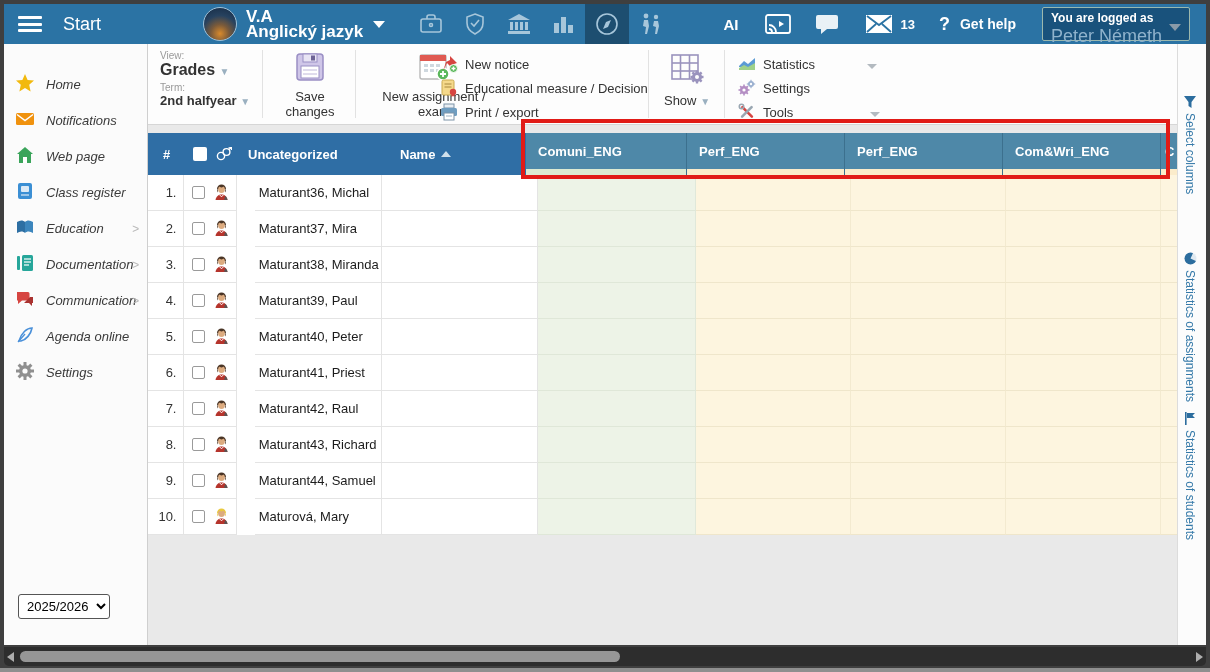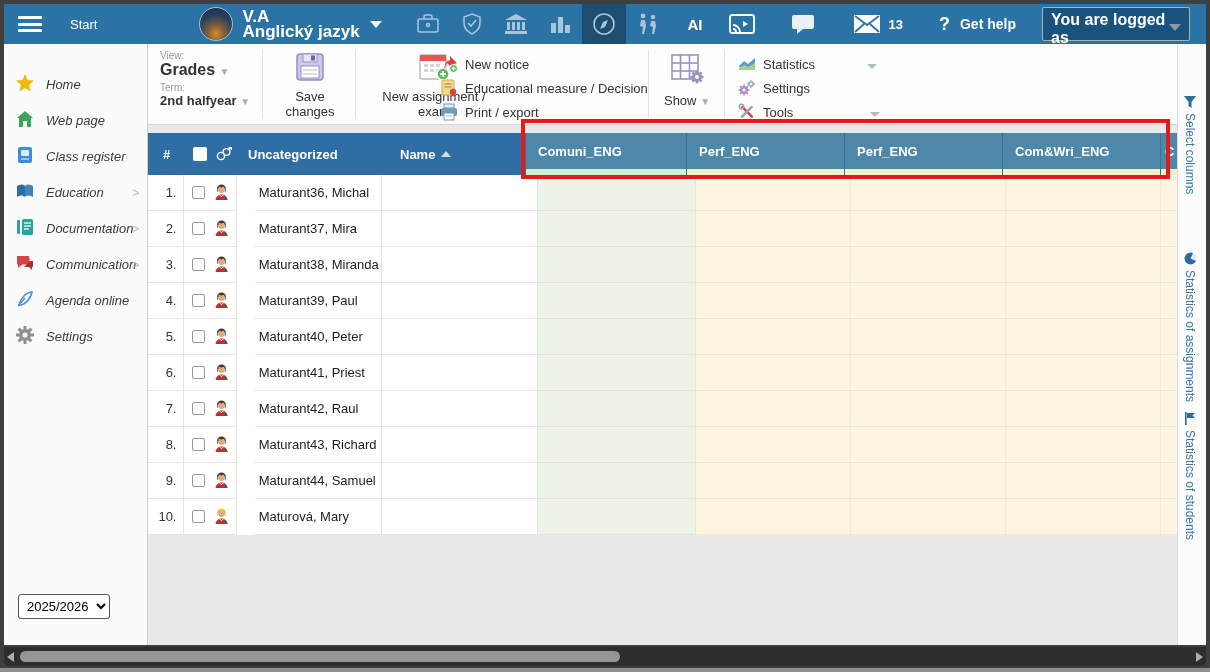--- a/index.html
+++ b/index.html
@@ -4,37 +4,37 @@
 <style>
   * { box-sizing: border-box; margin: 0; padding: 0; }
   html,body { width:1210px; height:672px; font-family:"Liberation Sans", sans-serif; }
   .window { position:relative; width:1210px; height:672px; background:#3f3f3f; overflow:hidden; }
   .window::after{ content:""; position:absolute; left:0; right:0; bottom:0; height:4px; background:#8f8f8f; }
 
   
   .topbar { position:absolute; left:4px; top:4px; width:1202px; height:40px; background:#2b73a4; display:flex; align-items:center; color:#fff; }
   .hamburger { width:24px; height:16px; margin-left:14px; display:flex; flex-direction:column; justify-content:space-between; cursor:pointer; }
   .hamburger span{ display:block; height:3px; background:#fff; border-radius:1px; }
-  .start-label { margin-left:28px; font-size:13px; color:#fff; }
+  .start-label { margin-left:21px; font-size:18px; color:#fff; }
   .avatar { width:34px; height:34px; border-radius:50%; margin-left:102px; background:radial-gradient(circle at 50% 80%, #d98a2b 0%, #7a5a3a 30%, #27425f 60%, #152a43 100%); border:1px solid #9fc0d6; flex:none; }
   .class-block { margin-left:9px; line-height:15px; font-size:17px; font-weight:bold; }
   .caret { width:0; height:0; border-left:6px solid transparent; border-right:6px solid transparent; border-top:7px solid #fff; margin-left:10px; }
   .tb-icons { display:flex; align-items:center; margin-left:24px; height:40px; }
   .tb-icon { width:44px; height:40px; display:flex; align-items:center; justify-content:center; cursor:pointer; }
   .tb-icon svg { stroke:#a7c6da; fill:none; stroke-width:1.6; }
   .tb-icon.filled svg{ fill:#a7c6da; stroke:none; }
   .tb-icon.selected { background:#1d4e70; }
   .tb-right { margin-left:auto; display:flex; align-items:center; height:40px; }
   .ai-label { font-weight:bold; font-size:15px; margin-right:26px; cursor:pointer; }
-  .tbr-icon { margin-right:36px; cursor:pointer; display:flex; align-items:center; }
+  .tbr-icon { margin-right:24px; cursor:pointer; display:flex; align-items:center; }
   .mail-badge { font-size:13px; font-weight:bold; margin-left:8px; }
   .qmark { font-size:18px; font-weight:bold; margin-right:10px; cursor:pointer;}
   .gethelp { font-size:14px; font-weight:bold; margin-right:26px; cursor:pointer;}
   .login-box { width:148px; height:34px; background:#19527c; border:1px solid #9cb8ad; border-radius:2px; margin-right:16px; padding:3px 8px; cursor:pointer; position:relative; }
-  .login-box .l1 { font-size:16px; font-weight:bold; color:#fff; }
+  .login-box .l1 { font-size:12px; font-weight:bold; color:#fff; }
   .login-box .l2 { font-size:18px; color:#8fb2cc; margin-top:1px; }
   .login-box .caret{ position:absolute; right:8px; top:16px; border-top-color:#8a9aa8; }
 
   
   .sidebar { position:absolute; left:4px; top:44px; width:144px; height:601px; background:#fbfbfb; border-right:1px solid #cfcfcf; }
   .side-item { display:flex; align-items:flex-end; height:36px; padding-left:12px; cursor:pointer; position:relative;font-style:italic; }
   .side-item .lbl { font-size:13px; color:#3a3a3a; margin-left:12px; }
   .side-item .chev { position:absolute; right:8px; color:#b8b8b8; font-size:12px; }
   .side-icon { width:18px; height:18px; flex:none; }
   .year-box { position:absolute; left:14px; bottom:26px; display:flex; align-items:center;gap:40px; }
@@ -204,20 +204,27 @@
 
   <div class="sidebar">
     <div class="side-item" style="margin-top:12px;">
       <svg class="side-icon" viewBox="0 0 18 18">
           <polygon points="9,0 11.6,6 18,6.6 13.2,10.8 14.6,17.4 9,14 3.4,17.4 4.8,10.8 0,6.6 6.4,6" fill="#f2b90d"></polygon>
         </svg>
       <span class="lbl">Home</span>
     </div>
     <div class="side-item">
       <svg class="side-icon" viewBox="0 0 18 18">
+          <rect x="0" y="3" width="18" height="12" rx="1.5" fill="#f0920e"></rect>
+          <path d="M1 4.5l8 6 8-6" stroke="#fff" stroke-width="1.4" fill="none"></path>
+        </svg>
+      <span class="lbl">Notifications</span>
+    </div>
+    <div class="side-item">
+      <svg class="side-icon" viewBox="0 0 18 18">
           <polygon points="9,1 17,8 1,8" fill="#3aa45a"></polygon>
           <rect x="3" y="8" width="12" height="9" fill="#3aa45a"></rect>
           <rect x="7" y="11" width="4" height="6" fill="#fff"></rect>
         </svg>
       <span class="lbl">Web page</span>
     </div>
     <div class="side-item">
       <svg class="side-icon" viewBox="0 0 18 18">
           <rect x="2" y="1" width="14" height="16" rx="2" fill="#3b8fd4"></rect>
           <rect x="5" y="4" width="8" height="6" rx="1" fill="#dceaf6"></rect>

